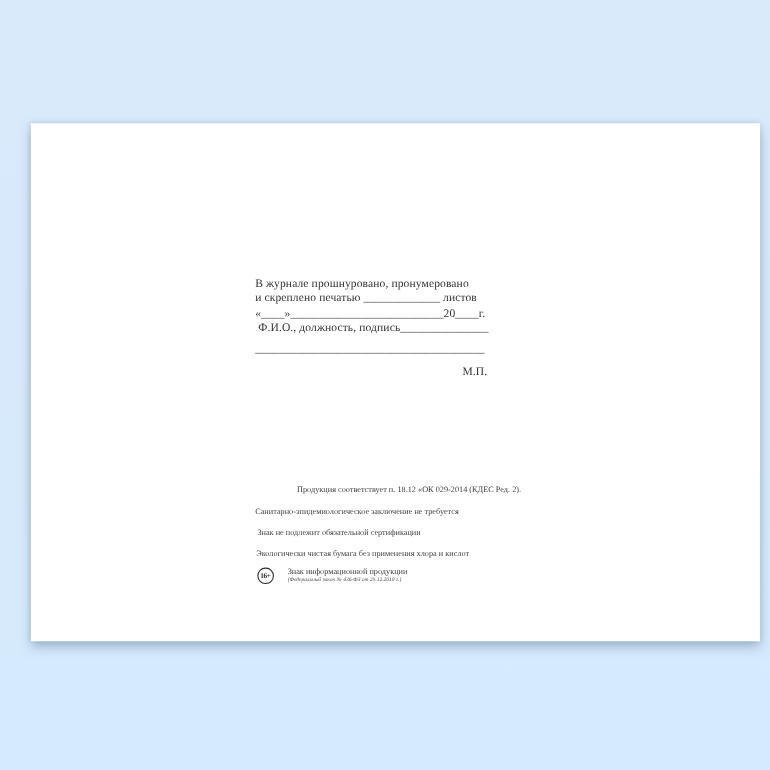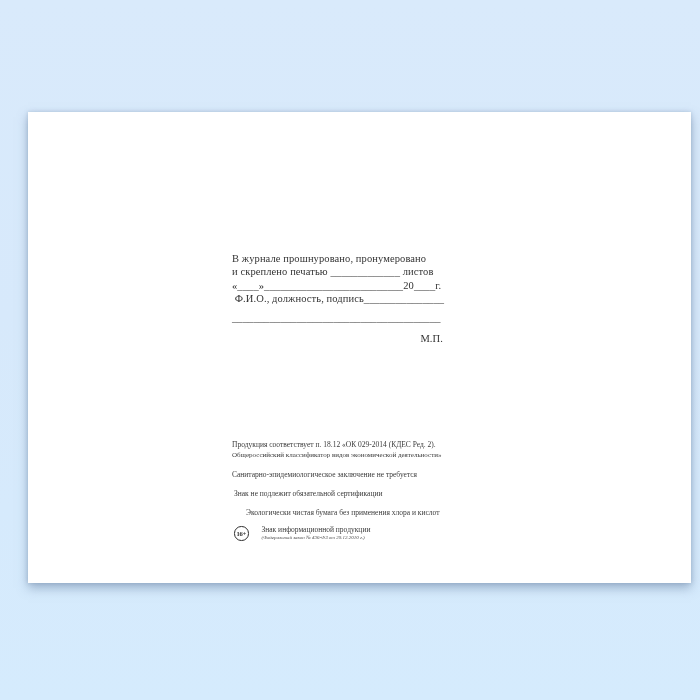--- a/index.html
+++ b/index.html
@@ -55,40 +55,41 @@
     position: absolute;
     left: 204px;
     top: 328px;
     width: 250px;
     color: #3a3a3a;
   }
   .product-line-1 {
     font-size: 7.5px;
     line-height: 10px;
     white-space: pre;
+    margin-left: 38px;
   }
   .product-line-2 {
     font-size: 7px;
     line-height: 10px;
     white-space: pre;
   }
   .product-line-3 {
     font-size: 7.3px;
     line-height: 10px;
     font-style: italic;
     white-space: pre;
   }
   .statement {
     font-size: 7.5px;
     line-height: 10px;
     white-space: pre;
   }
   .statement-1 { margin-top: 10px; }
   .statement-2 { margin-top: 9px; margin-left: 2px; }
-  .statement-3 { margin-top: 9px; margin-left: 14px; }
+  .statement-3 { margin-top: 9px; margin-left: 1px; }
   .badge-row {
     margin-top: 8px;
     display: flex;
     align-items: center;
   }
   .age-circle {
     width: 12.5px;
     height: 12.5px;
     border: 1.7px solid #2d2d2d;
     border-radius: 50%;
@@ -128,21 +129,20 @@
       <div class="stamp-line">В журнале прошнуровано, пронумеровано</div>
       <div class="stamp-line">и скреплено печатью _____________ листов</div>
       <div class="stamp-line">«____»__________________________20____г.</div>
       <div class="stamp-line"> Ф.И.О., должность, подпись_______________</div>
       <div class="stamp-line gap-above">_______________________________________</div>
       <div class="seal">М.П.</div>
     </div>
 
     <div class="compliance-block">
       <div class="product-line-1">Продукция соответствует п. 18.12 «ОК 029-2014 (КДЕС Ред. 2).</div>
-      <div class="product-line-2">Общероссийский классификатор видов экономической деятельности»</div>
 
       <div class="statement statement-1">Санитарно-эпидемиологическое заключение не требуется</div>
       <div class="statement statement-2">Знак не подлежит обязательной сертификации</div>
       <div class="statement statement-3">Экологически чистая бумага без применения хлора и кислот</div>
 
       <div class="badge-row">
         <div class="age-circle">
           <span>16+</span>
         </div>
         <div class="info-text">

